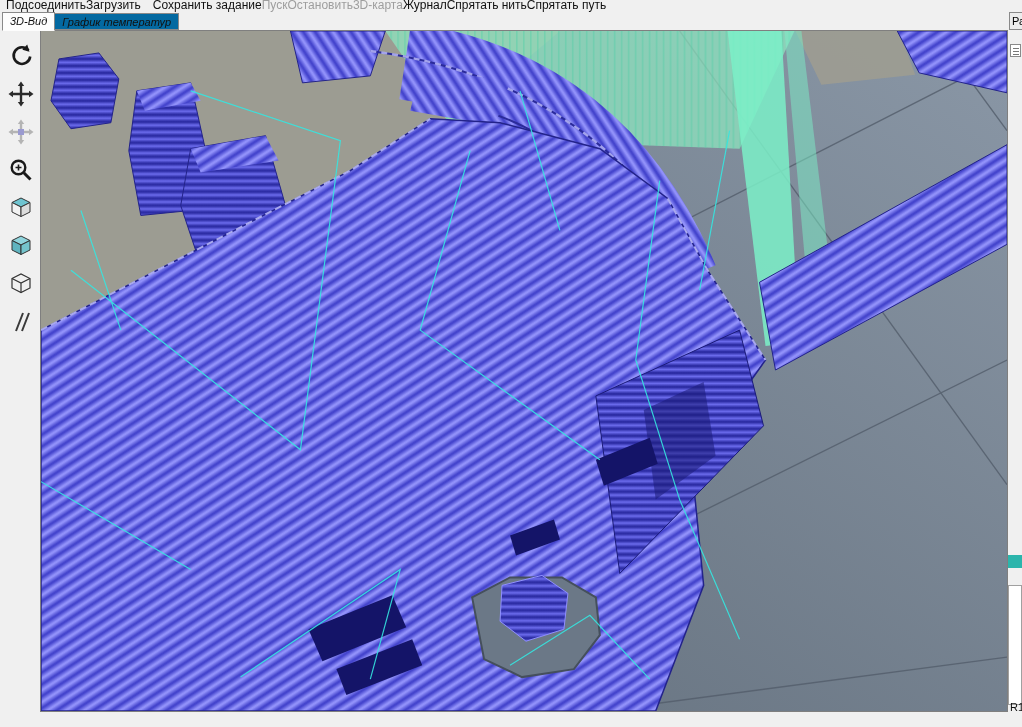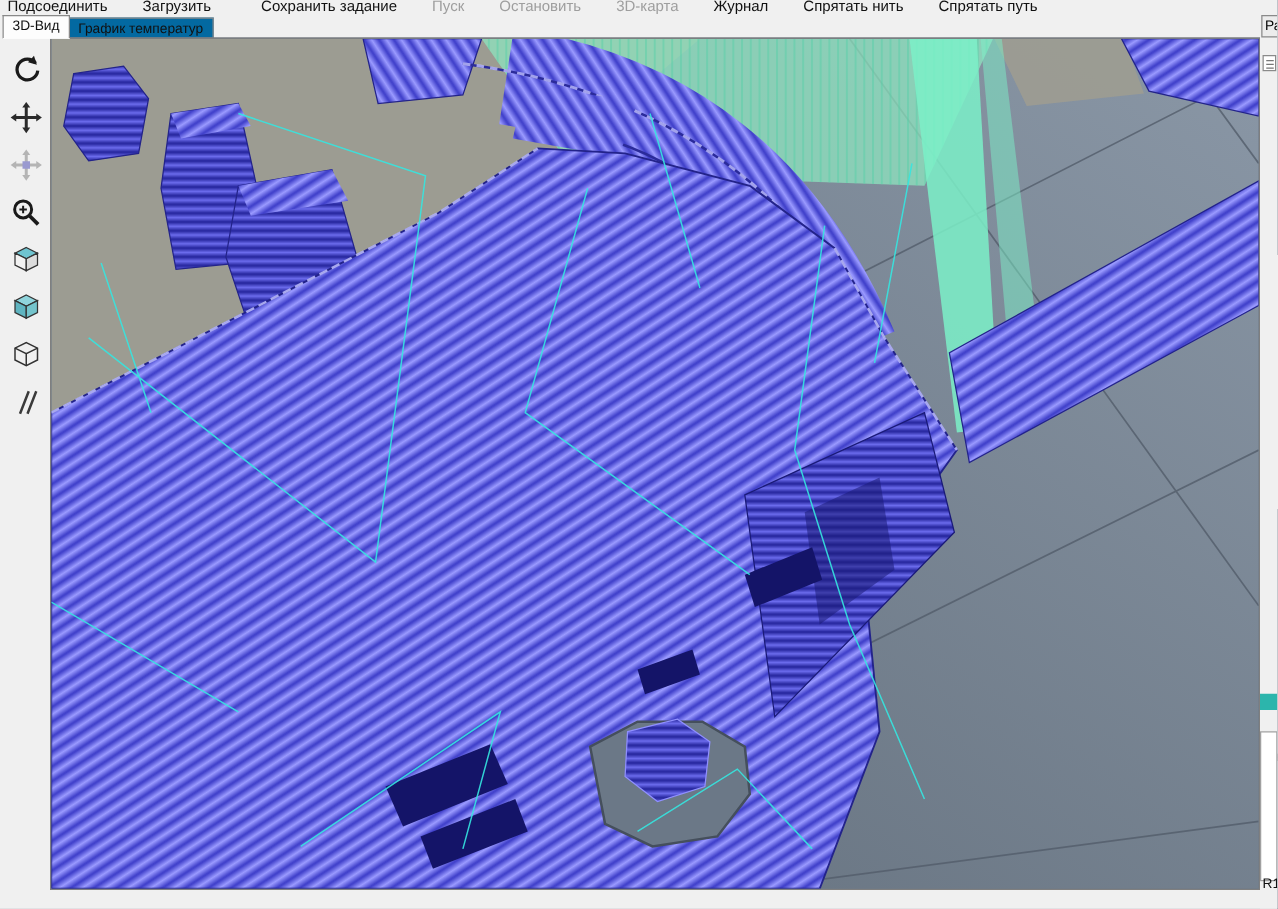--- a/index.html
+++ b/index.html
@@ -2,27 +2,27 @@
 <html><head>
 <meta charset="utf-8">
 <style>
   * { box-sizing: border-box; margin: 0; padding: 0; }
   html,body { width:1022px; height:727px; overflow:hidden; }
   body { font-family:"Liberation Sans", sans-serif; background:#f0f0f0; }
   .window { position:relative; width:1022px; height:727px; background:#f0f0f0; overflow:hidden; }
 
   
   .toolbar { position:absolute; top:0; left:0; right:0; height:12px; overflow:hidden;
-             display:flex; align-items:center; padding-left:6px; gap:28px; }
+             display:flex; align-items:center; padding-left:6px; gap:0; }
   .tbtn { font-size:12px; line-height:13px; margin-top:-2px; color:#111; white-space:nowrap; cursor:default; }
   .tbtn.disabled { color:#9e9e9e; }
   .tbtn.gap { margin-left:12px; }
 
   
-  .tabbar { position:absolute; top:12px; left:2px; height:19px; display:flex; align-items:flex-end; }
+  .tabbar { position:absolute; top:12px; left:2px; height:19px; display:flex; align-items:center;font-style:italic; }
   .tab { font-size:11px; padding:2px 7px 2px 7px; border:1px solid #898989; background:#0369a1;
          color:#111; margin-right:-1px; height:17px; white-space:nowrap; }
   .tab.active { background:#fdfdfd; border-bottom:1px solid #fdfdfd; height:19px; z-index:2; }
 
   
   .left-tools { position:absolute; left:2px; top:31px; width:38px; height:681px; background:#f0f0f0;
                 display:flex; flex-direction:column; align-items:center; gap:12px; padding-top:12px; }
   .tool { width:26px; height:26px; display:flex; align-items:center; justify-content:center; }
 
   

